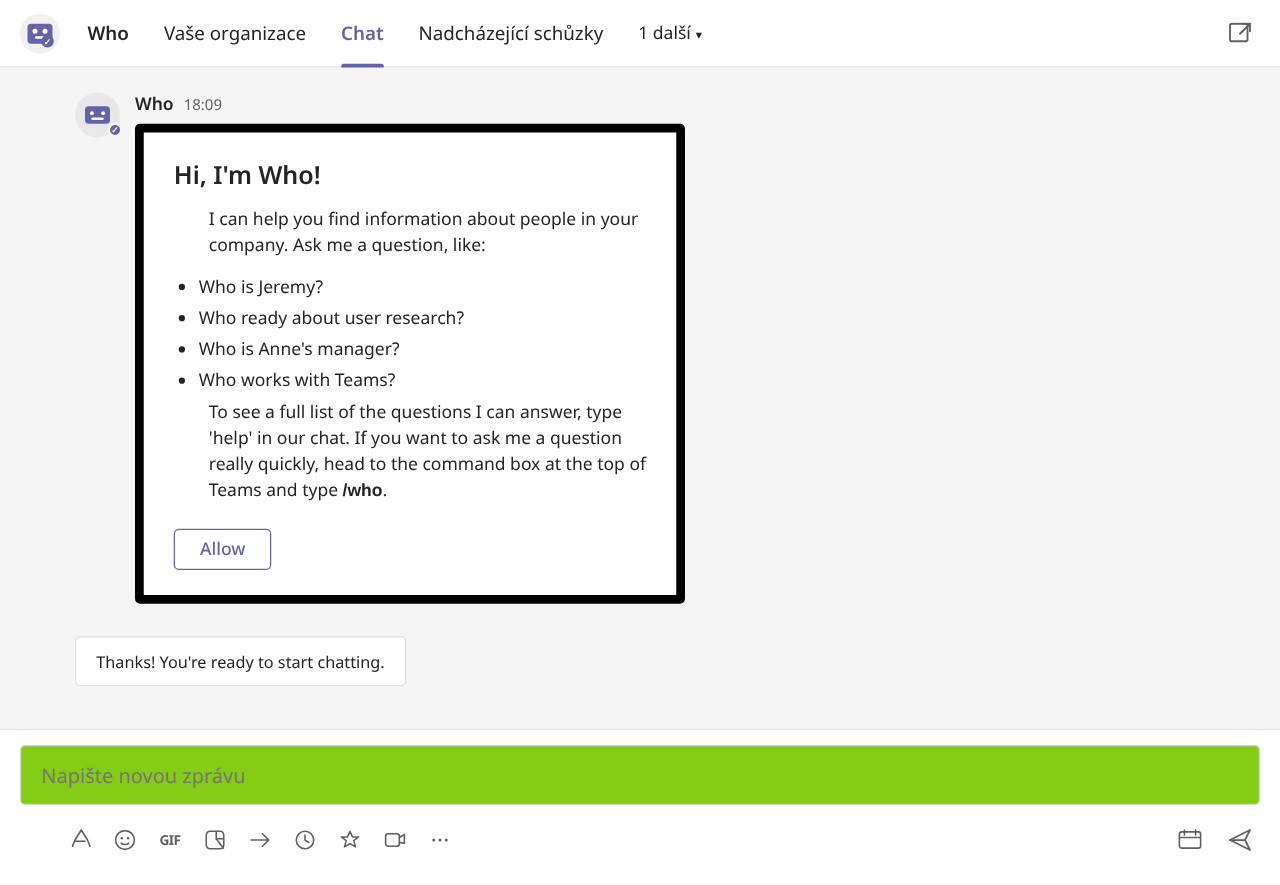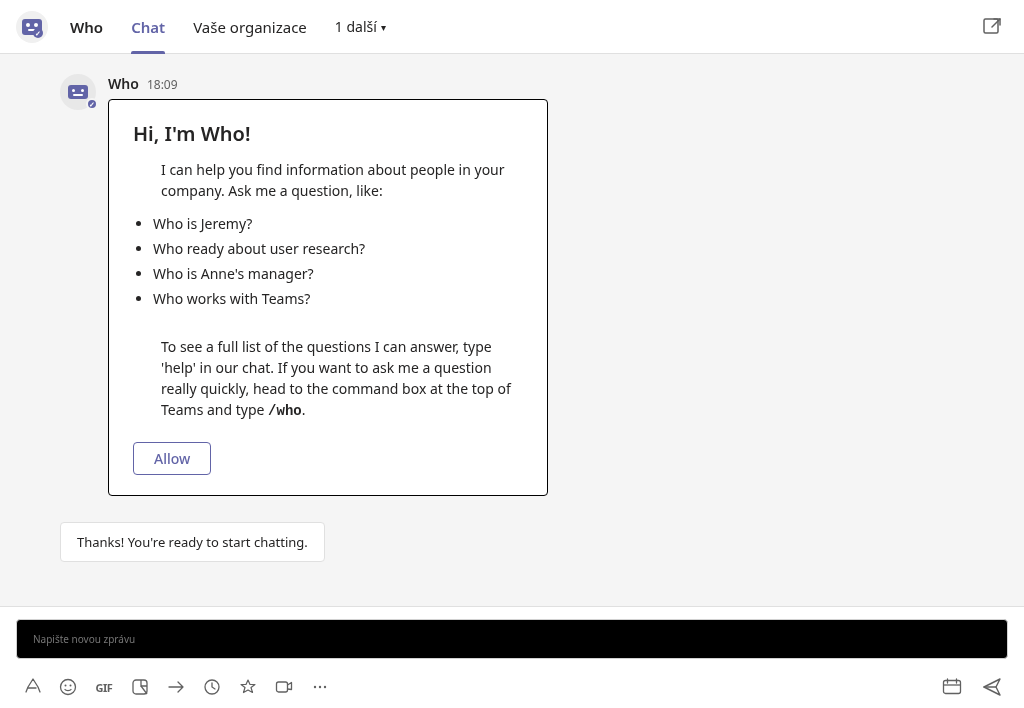--- a/index.html
+++ b/index.html
@@ -144,42 +144,42 @@
     }
     .message-time {
       font-size: 12px;
       color: #616161;
     }
 
     
     .message-card {
       background: #fff;
       border-radius: 4px;
-      border: 1px solid #000000;
+      border: 7px solid #000000;
       padding: 20px 24px;
       max-width: 440px;
     }
     .card-title {
       font-size: 20px;
       font-weight: 600;
       margin-bottom: 12px;
     }
     .card-body {
       font-size: 14px;
       color: #252424;
       line-height: 1.5;
     }
     .card-body p { margin-bottom: 12px; margin-left: 28px; }
     .card-body ul {
-      margin: 0 0 27px 20px;
+      margin: 0 0 4px 20px;
     }
     .card-body ul li { margin-bottom: 4px; }
     .card-body code {
       font-weight: 700;
-      font-family: Liberation Mono, monospace;
+      font-family: Liberation Sans, sans-serif;
       background: none;
       padding: 0;
     }
     .allow-btn {
       margin-top: 8px;
       padding: 6px 20px;
       border: 1.5px solid #6264a7;
       border-radius: 4px;
       background: #fff;
       color: #6264a7;
@@ -212,32 +212,33 @@
       padding: 0;
     }
     .message-input-wrapper {
       padding: 12px 16px 8px;
     }
     .message-input {
       width: 100%;
       border: 1px solid #d1d1d1;
       border-radius: 4px;
       padding: 12px 16px;
-      font-size: 10px;
+      font-size: 16px;
       font-family: inherit;
       color: #616161;
       outline: none;
-      background: #000000;
+      background: #84cc16;
       resize: none;
     }
     .toolbar {
       display: flex;
       align-items: center;
-      padding: 4px 16px 5px;
+      padding: 4px 16px 20px;
       gap: 4px;
+      margin-left: 32px;
     }
     .toolbar-icon {
       width: 32px;
       height: 32px;
       display: flex;
       align-items: center;
       justify-content: center;
       cursor: pointer;
       color: #616161;
       font-size: 16px;
@@ -285,25 +286,28 @@
         <rect x="14" y="8" width="4" height="4" rx="2" fill="#fff"></rect>
         <rect x="8" y="14" width="8" height="2" rx="1" fill="#fff"></rect>
       </g>
       <circle cx="22" cy="22" r="5" fill="#6264a7"></circle>
       <text x="22" y="25" text-anchor="middle" fill="#fff" font-size="7" font-weight="bold">✓</text>
     </svg>
   </div>
 
   <span class="nav-item bold">Who</span>
 
+  <div class="nav-item">
+    <span>Vaše organizace</span>
+  </div>
   <div class="nav-item active">
     <span>Chat</span>
   </div>
   <div class="nav-item">
-    <span>Vaše organizace</span>
+    <span>Nadcházející schůzky</span>
   </div>
   <div class="nav-more">
     <span>1 další</span>
     <span style="font-size:10px;">▾</span>
   </div>
 
   <div class="nav-right">
     <div class="nav-icon-btn">
       <svg width="18" height="18" viewBox="0 0 18 18" fill="none">
         <rect x="1" y="1" width="14" height="14" rx="1.5" stroke="#616161" stroke-width="1.5" fill="none"></rect>

